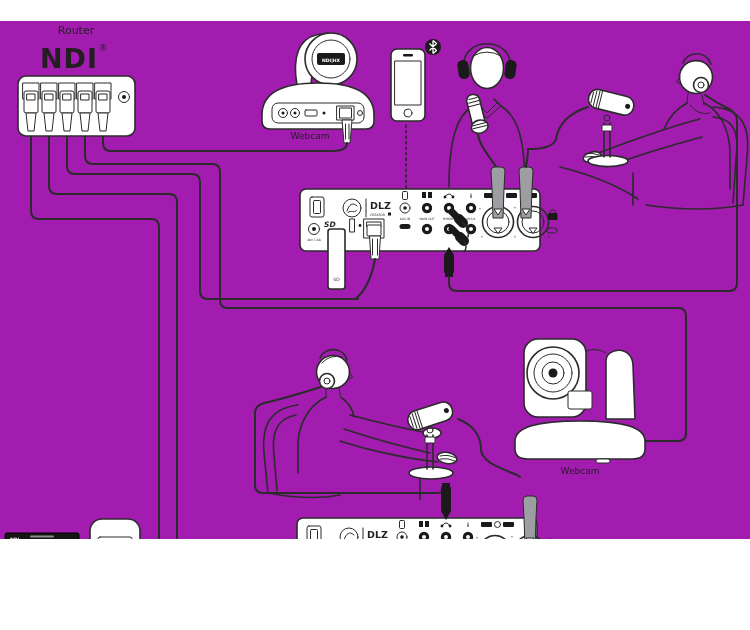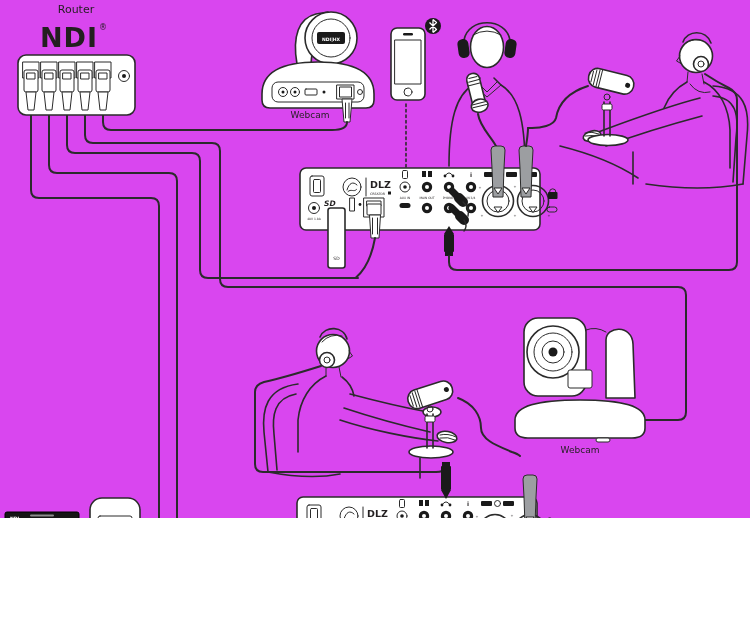--- a/index.html
+++ b/index.html
@@ -1,16 +1,16 @@
 <!DOCTYPE html>
 <html><head>
 <meta charset="utf-8">
 <style>
   html,body{margin:0;padding:0;background:#fff;}
-  .stage{position:relative;width:750px;height:518px;background:#d946ef;overflow:hidden;}
+  .stage{position:relative;width:750px;height:518px;background:#a21caf;overflow:hidden;margin-top:21px;}
   svg{font-family:"DejaVu Sans",sans-serif;}
   .s{stroke:#2b2b2b;fill:none;stroke-width:1.6;stroke-linecap:round;stroke-linejoin:round;}
   .sth{stroke:#2b2b2b;fill:none;stroke-width:1;stroke-linecap:round;stroke-linejoin:round;}
   .f{fill:#ffffff;stroke:#2b2b2b;stroke-width:1.6;stroke-linejoin:round;}
   .fth{fill:#ffffff;stroke:#2b2b2b;stroke-width:1;stroke-linejoin:round;}
   .blk{fill:#1a1a1a;stroke:none;}
   .gry{fill:#9c9ea1;stroke:#2b2b2b;stroke-width:1;}
   .cable{stroke:#2b2b2b;fill:none;stroke-width:2;stroke-linecap:round;stroke-linejoin:round;}
   .cableth{stroke:#2b2b2b;fill:none;stroke-width:1.4;stroke-linecap:round;}
   .dash{stroke-dasharray:2.5 3;stroke-width:1.6;}

